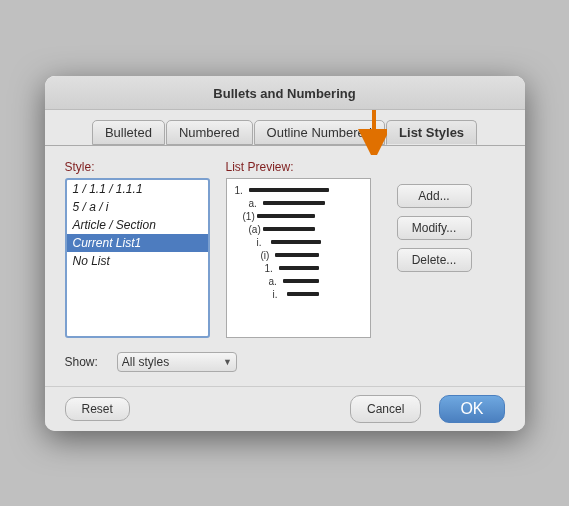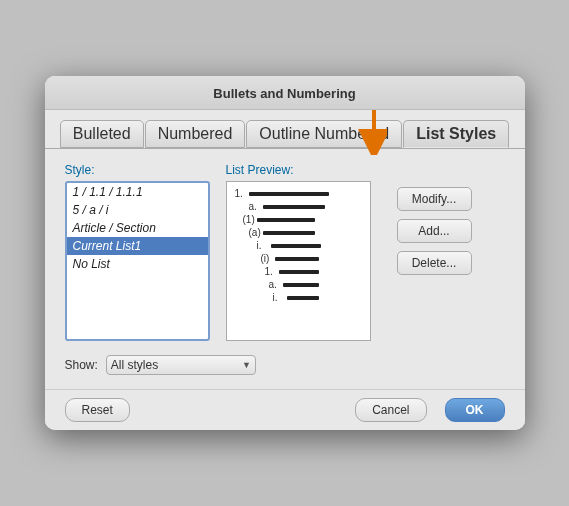--- a/index.html
+++ b/index.html
@@ -37,38 +37,38 @@
       padding: 10px 0 0 0;
       gap: 1px;
       background: #e8e8e8;
     }
     .tab {
       padding: 4px 12px;
       border: 1px solid #aaa;
       border-radius: 5px 5px 0 0;
       background: linear-gradient(to bottom, #f0f0f0, #d8d8d8);
       cursor: pointer;
-      font-size: 16px;
+      font-size: 13px;
       color: #333;
       position: relative;
     }
     .tab.active {
       background: linear-gradient(to bottom, #e8e8e8, #d5d5d5);
       border-bottom: 1px solid #e8e8e8;
       z-index: 1;
       font-weight: bold;
     }
     .tab-content {
       background: #e8e8e8;
       padding: 14px 20px 14px 20px;
       border-top: 1px solid #aaa;
     }
     .section-label {
       font-size: 12px;
-      color: #0369a1;
+      color: #7f1d1d;
       margin-bottom: 4px;
     }
     .content-row {
       display: flex;
       gap: 16px;
       align-items: flex-start;
     }
     .style-panel {
       display: flex;
       flex-direction: column;
@@ -139,28 +139,28 @@
       background: linear-gradient(to bottom, #f5f5f5, #e0e0e0);
       font-size: 12px;
       cursor: pointer;
       color: #333;
       text-align: center;
     }
     .show-row {
       display: flex;
       align-items: center;
       margin-top: 14px;
-      gap: 8px;
+      gap: 19px;
     }
     .show-label {
       font-size: 12px;
       color: #333;
     }
     .show-select {
-      width: 150px;
+      width: 120px;
       padding: 2px 4px;
       border: 1px solid #aaa;
       border-radius: 4px;
       background: linear-gradient(to bottom, #f5f5f5, #e0e0e0);
       font-size: 12px;
       color: #333;
       appearance: none;
       -webkit-appearance: none;
       cursor: pointer;
       padding-right: 20px;
@@ -199,24 +199,24 @@
       background: linear-gradient(to bottom, #f5f5f5, #e0e0e0);
       font-size: 12px;
       cursor: pointer;
       color: #333;
     }
     .btn-ok {
       padding: 4px 20px;
       border: 1px solid #4a7fbf;
       border-radius: 10px;
       background: linear-gradient(to bottom, #6fa8e0, #4a7fbf);
-      font-size: 12px;
+      font-size: 16px;
       cursor: pointer;
       color: white;
-      font-weight: bold;
+      font-weight: normal;
     }
     .tabs-container {
       position: relative;
     }
   </style>
 </head>
 <body>
 
 <div class="dialog">
   <div class="title-bar">Bullets and Numbering</div>
@@ -289,22 +289,22 @@
             <span class="bar" style="width:36px;"></span>
           </div>
           <div class="preview-line" style="padding-left:38px;">
             <span class="num">i.</span>
             <span class="bar" style="width:32px;"></span>
           </div>
         </div>
       </div>
 
       <div class="buttons-panel">
+        <button class="action-button">Add...</button>
         <button class="action-button">Modify...</button>
-        <button class="action-button">Add...</button>
         <button class="action-button">Delete...</button>
       </div>
     </div>
 
     <div class="show-row">
       <span class="show-label">Show:</span>
       <div class="select-wrapper">
         <select class="show-select">
           <option>All styles</option>
           <option>Custom styles</option>

